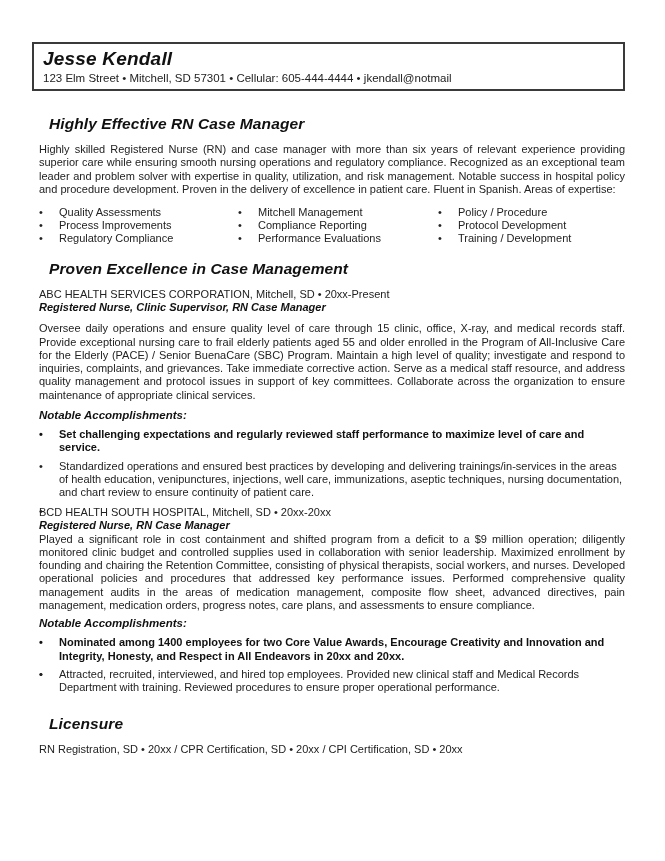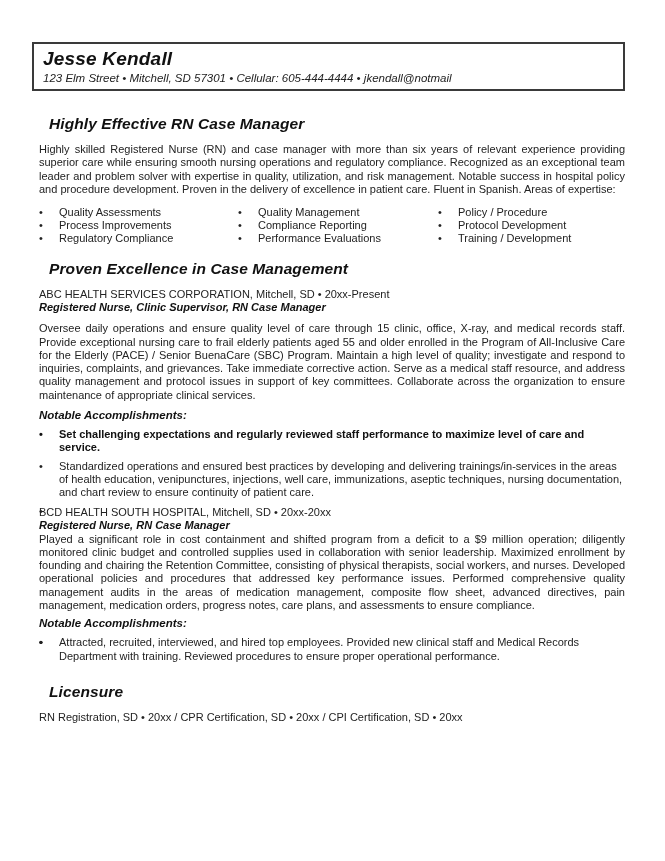--- a/index.html
+++ b/index.html
@@ -10,21 +10,21 @@
     .page { position: absolute; left: 0; top: 4px; width: 665px; height: 861px; }
     .header-box {
       position: absolute; left: 32px; top: 38px; width: 593px; height: 49px;
       border: 2px solid #3a3a3a; box-sizing: border-box;
     }
     .name {
       position: absolute; left: 9px; top: 4px; font-size: 19px; font-weight: bold;
       font-style: italic; color: #111; letter-spacing: 0.2px;
     }
     .contact {
-      position: absolute; left: 9px; top: 28px; font-size: 11.5px; font-style: italic; color: #222;
+      position: absolute; left: 9px; top: 28px; font-size: 11.5px; color: #222;
       white-space: nowrap;
       text-align: right;
     }
     .content { position: absolute; left: 39px; top: 101px; width: 586px; }
     h2 {
       margin: 10px; font-size: 15.5px; font-weight: bold; font-style: italic; color: #111;
       letter-spacing: 0.1px;
     }
     p.body {
       margin: 0; font-size: 11px; line-height: 13.3px; text-align: justify; color: #222;
@@ -60,21 +60,21 @@
     <section>
       <h2>Highly Effective RN Case Manager</h2>
       <p class="body" style="margin-top:6px;">Highly skilled Registered Nurse (RN) and case manager with more than six years of relevant experience providing superior care while ensuring smooth nursing operations and regulatory compliance. Recognized as an exceptional team leader and problem solver with expertise in quality, utilization, and risk management. Notable success in hospital policy and procedure development. Proven in the delivery of excellence in patient care. Fluent in Spanish. Areas of expertise:</p>
       <div class="skills">
         <ul class="col1">
           <li><span class="b">•</span><span>Quality Assessments</span></li>
           <li><span class="b">•</span><span>Process Improvements</span></li>
           <li><span class="b">•</span><span>Regulatory Compliance</span></li>
         </ul>
         <ul class="col2">
-          <li><span class="b">•</span><span>Quality Management</span></li>
+          <li><span class="b">•</span><span>Mitchell Management</span></li>
           <li><span class="b">•</span><span>Compliance Reporting</span></li>
           <li><span class="b">•</span><span>Performance Evaluations</span></li>
         </ul>
         <ul class="col3">
           <li><span class="b">•</span><span>Policy / Procedure</span></li>
           <li><span class="b">•</span><span>Protocol Development</span></li>
           <li><span class="b">•</span><span>Training / Development</span></li>
         </ul>
       </div>
     </section>
@@ -93,21 +93,21 @@
           <li style="margin-top:5px;"><span class="b">•</span></li>
         </ul>
       </div>
 
       <div style="margin-top:6px;">
         <div class="employer">BCD HEALTH SOUTH HOSPITAL, Mitchell, SD • 20xx-20xx</div>
         <div class="role">Registered Nurse, RN Case Manager</div>
         <p class="body" style="margin-top:1px;">Played a significant role in cost containment and shifted program from a deficit to a $9 million operation; diligently monitored clinic budget and controlled supplies used in collaboration with senior leadership. Maximized enrollment by founding and chairing the Retention Committee, consisting of physical therapists, social workers, and nurses. Developed operational policies and procedures that addressed key performance issues. Performed comprehensive quality management audits in the areas of medication management, composite flow sheet, advanced directives, pain management, medication orders, progress notes, care plans, and assessments to ensure compliance.</p>
         <div class="notable" style="margin-top:5px;">Notable Accomplishments:</div>
         <ul class="acc" style="margin-top:6px;">
-          <li class="bold"><span class="b">•</span></li>
+          <li class="bold"><span class="b">•</span><span>Nominated among 1400 employees for two Core Value Awards, Encourage Creativity and Innovation and Integrity, Honesty, and Respect in All Endeavors in 20xx and 20xx.</span></li>
           <li style="margin-top:5px;"><span class="b">•</span></li>
           <li style="margin-top:5px;"><span class="b">•</span><span>Attracted, recruited, interviewed, and hired top employees. Provided new clinical staff and Medical Records Department with training. Reviewed procedures to ensure proper operational performance.</span></li>
         </ul>
       </div>
     </section>
 
     <section style="margin-top:20px;">
       <h2>Licensure</h2>
       <div class="licensure-text" style="">RN Registration, SD • 20xx / CPR Certification, SD • 20xx / CPI Certification, SD • 20xx</div>
     </section>

